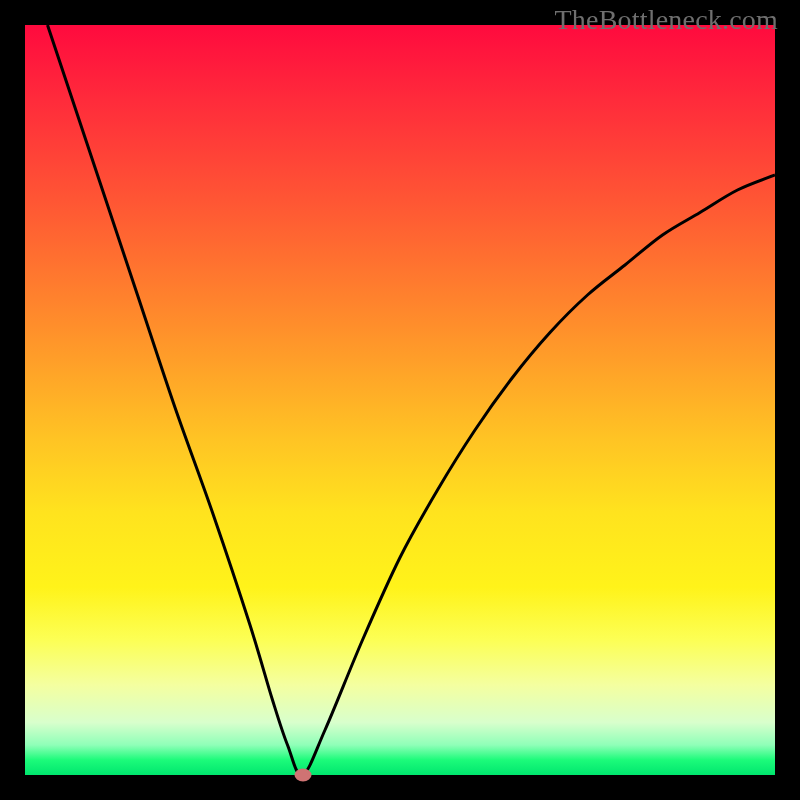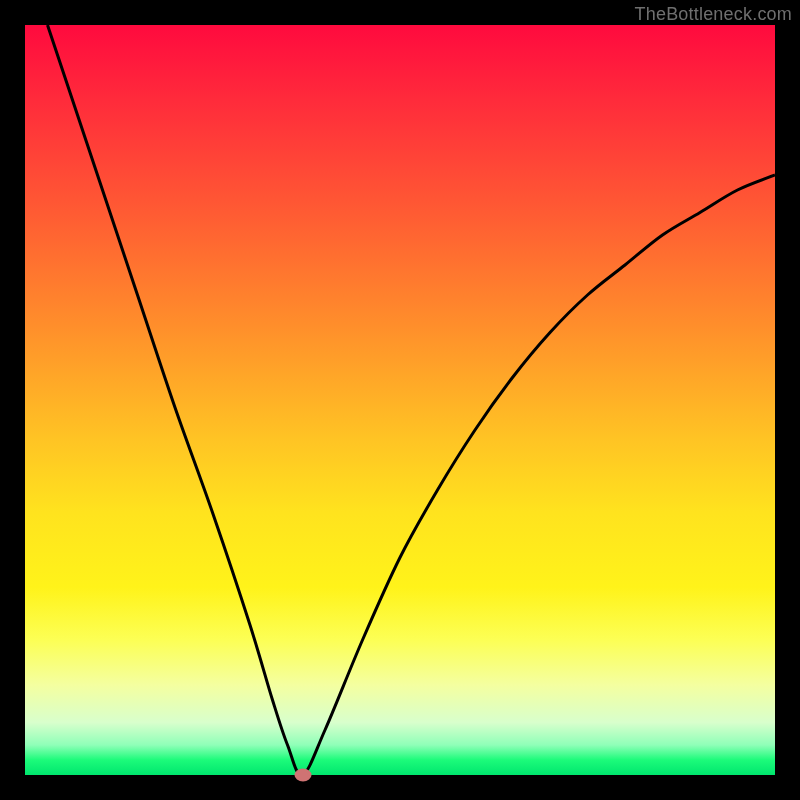--- a/index.html
+++ b/index.html
@@ -29,25 +29,25 @@
       #f4ffa0 88%,
       #d8ffcc 93%,
       #8fffb8 96%,
       #1cfb7a 98%,
       #00e66e 100%
     );
   }
   .watermark {
     position: absolute;
     top: 4px;
-    right: 8px;
+    right: 22px;
     color: #6f6f6f;
-    font-size: 18px;
+    font-size: 28px;
     letter-spacing: 0.2px;
-    font-family: Liberation Sans, sans-serif;
+    font-family: Liberation Serif, serif;
   }
   svg.curve {
     position: absolute;
     left: 0;
     top: 0;
     width: 750px;
     height: 750px;
   }
   .marker {
     position: absolute;

